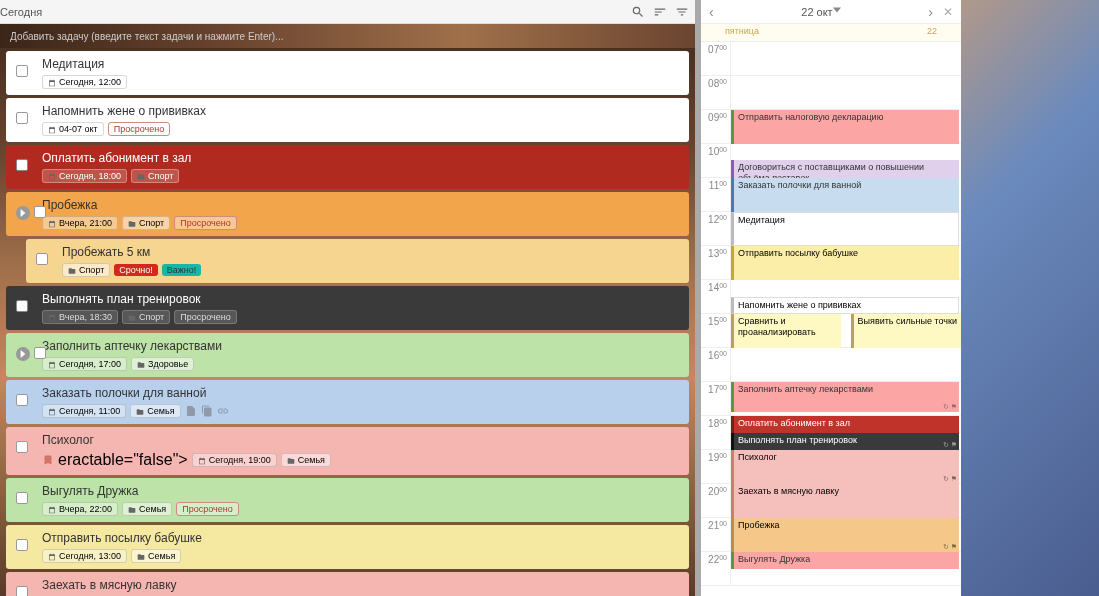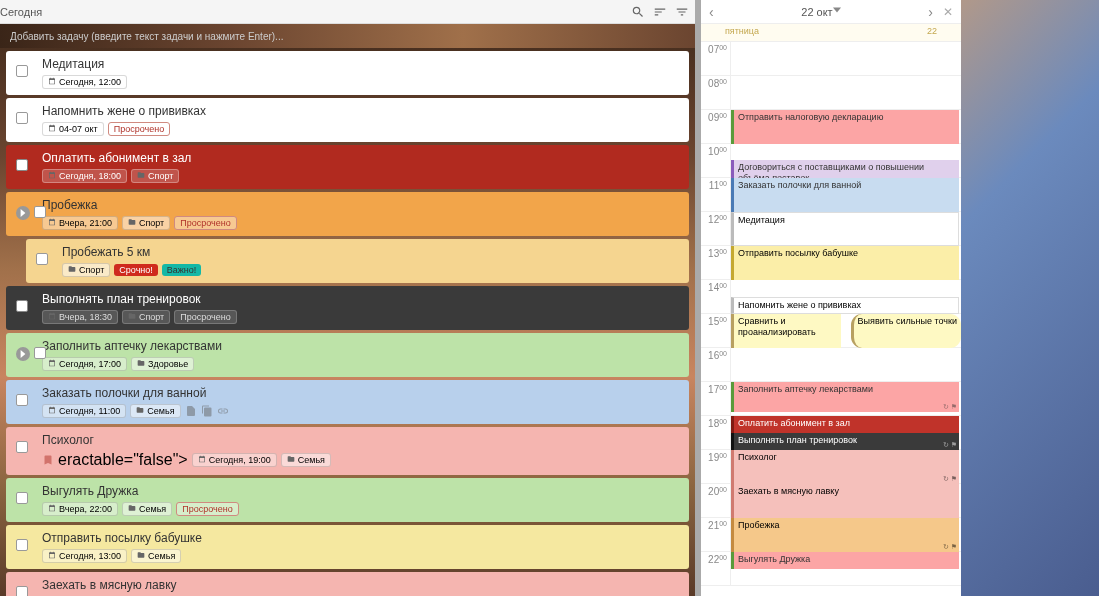--- a/index.html
+++ b/index.html
@@ -18,21 +18,21 @@
 .task-list::-webkit-scrollbar-thumb{background:#999;border-radius:4px}
 .task{margin:3px 6px;border-radius:3px;padding:6px 8px 6px 36px;position:relative;min-height:40px}
 .task.indent{margin-left:26px}
 .task-check{position:absolute;left:10px;top:14px;width:12px;height:12px;border:1px solid #999;background:#fff;border-radius:2px}
 .task-check.dark{border-color:#888;background:#fff}
 .task-arrow{position:absolute;left:10px;top:14px;width:14px;height:14px;background:#999;border-radius:50%;display:flex;align-items:center;justify-content:center}
 .task-arrow svg{width:8px;height:8px;fill:#fff}
 .task-check2{position:absolute;left:28px;top:14px;width:12px;height:12px;border:1px solid #999;background:#fff;border-radius:2px}
 .task-title{font-size:12px;color:#333;margin-bottom:4px}
 .task-meta{display:flex;gap:4px;align-items:center;flex-wrap:wrap}
-.chip{display:inline-flex;align-items:flex-start;gap:3px;font-size:9px;padding:1px 5px;border-radius:3px;border:1px solid rgba(0,0,0,.15);background:rgba(255,255,255,.4)}
+.chip{display:inline-flex;align-items:flex-end;gap:3px;font-size:9px;padding:1px 5px;border-radius:3px;border:1px solid rgba(0,0,0,.15);background:rgba(255,255,255,.4)}
 .chip svg{width:8px;height:8px;fill:#666}
 .chip.overdue{color:#b0332a;border-color:#d08a80}
 .chip.urgent{background:#cf2a1d;color:#fff;border:none}
 .chip.important{background:#14b8a6;color:#333;border:none}
 .chip.folder{background:rgba(255,255,255,.5)}
 .t-white{background:#fff}
 .t-red{background:#b12a1f}
 .t-red .task-title{color:#fff}
 .t-red .chip{background:rgba(255,255,255,.2);color:#fff;border-color:rgba(255,255,255,.3)}
 .t-orange{background:#f2a54a}
@@ -313,21 +313,21 @@
       <div class="hour-row">
         <div class="hour-label">14<sup>00</sup></div>
         <div class="hour-slot">
           <div class="event ev-white" style="height: 17px; top: 17px;"><span>Напомнить жене о прививках</span></div>
         </div>
       </div>
       <div class="hour-row">
         <div class="hour-label">15<sup>00</sup></div>
         <div class="hour-slot">
           <div class="event ev-tan ev-half" style="height: 34px; top: 0px;"><span>Сравнить и проанализировать</span></div>
-          <div class="event ev-tan ev-half r" style="height: 34px; top: 0px; border-radius: 11px;"><span>Выявить сильные точки</span></div>
+          <div class="event ev-tan ev-half r" style="height: 34px; top: 0px;"><span>Выявить сильные точки</span></div>
         </div>
       </div>
       <div class="hour-row">
         <div class="hour-label">16<sup>00</sup></div>
         <div class="hour-slot"></div>
       </div>
       <div class="hour-row">
         <div class="hour-label">17<sup>00</sup></div>
         <div class="hour-slot">
           <div class="event ev-green" style="height: 30px; top: 0px;"><span>Заполнить аптечку лекарствами</span><span class="ev-mini-icons">↻ ⚑</span></div>

